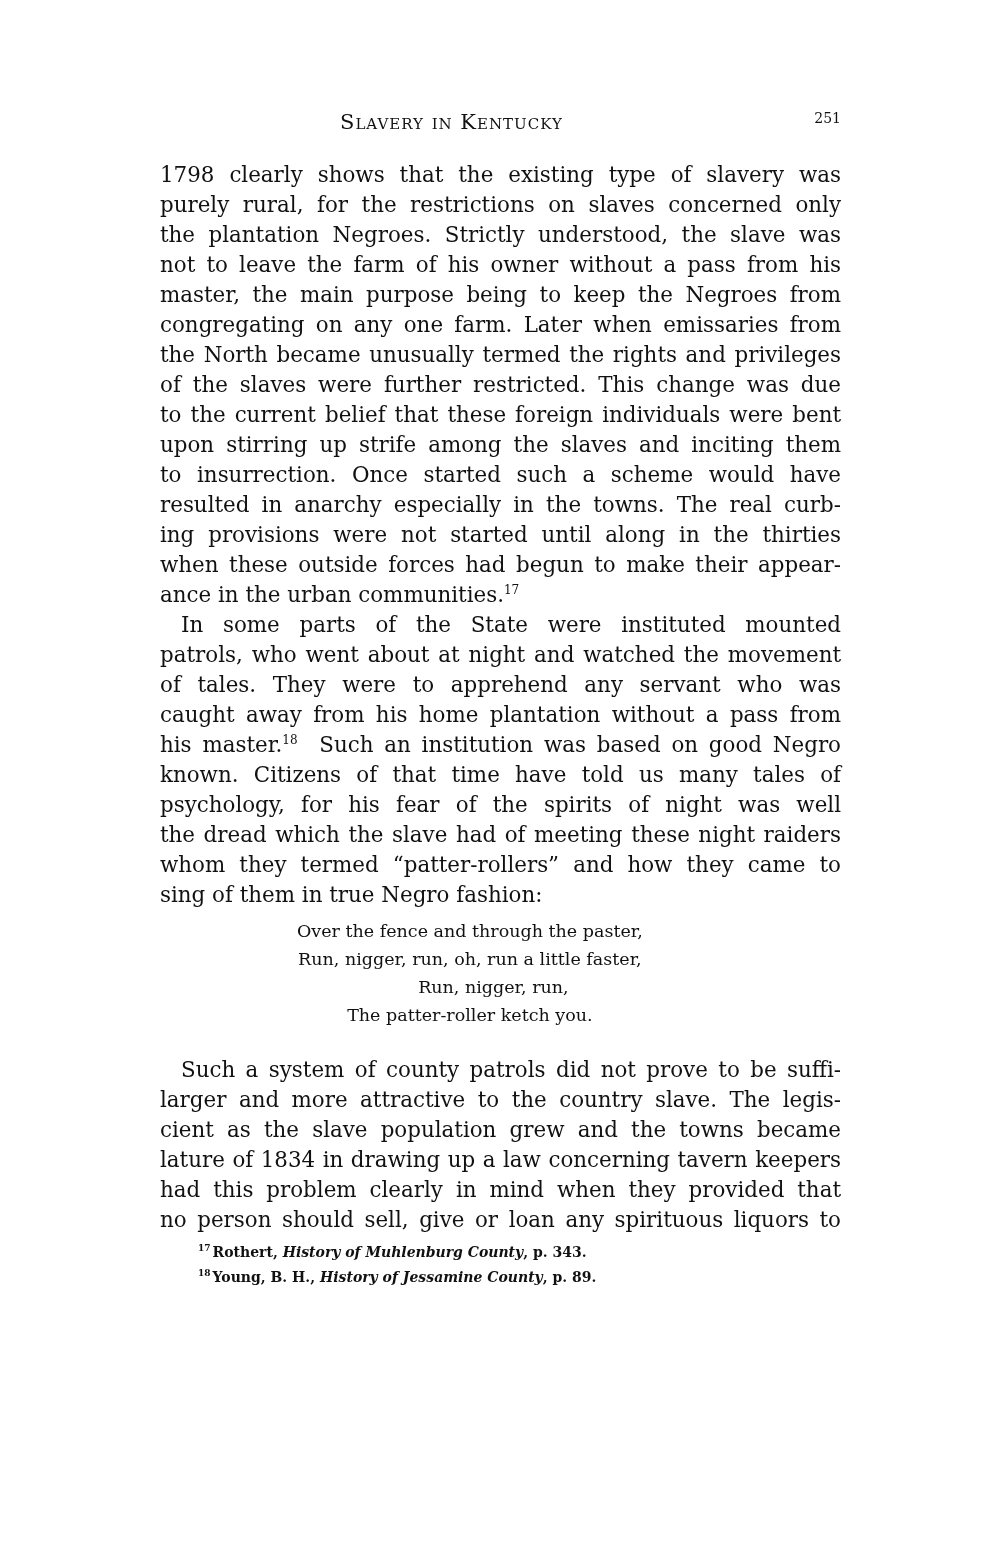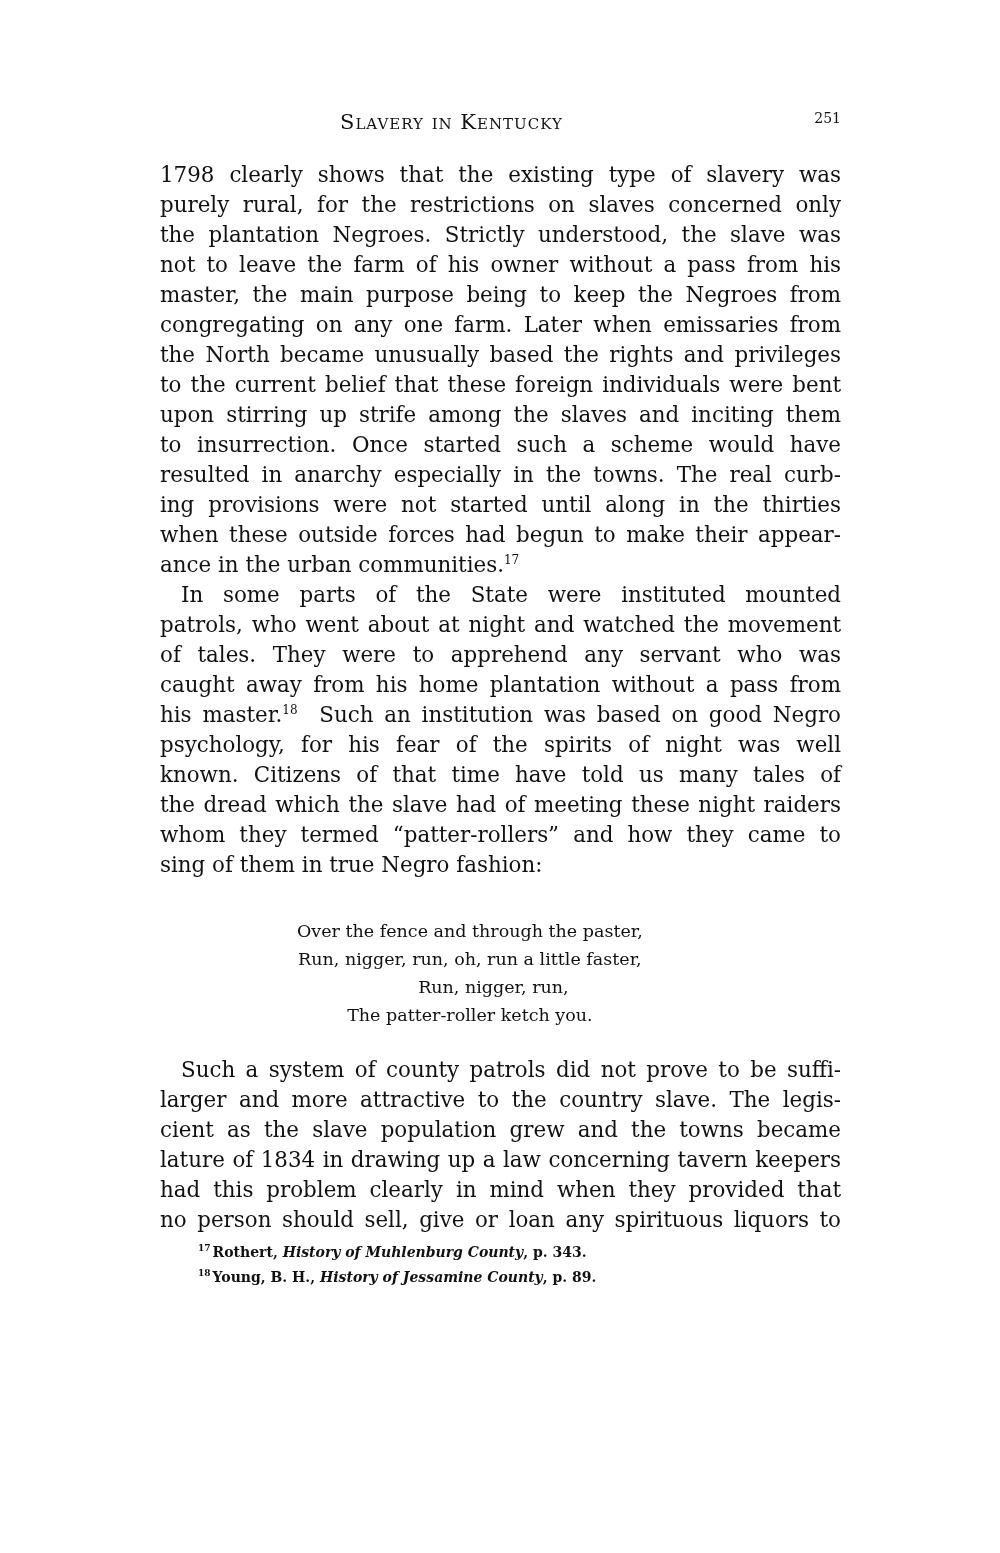--- a/index.html
+++ b/index.html
@@ -33,37 +33,38 @@
   </div>
 
   <div class="body-text">
     <p>
       <span class="line">1798 clearly shows that the existing type of slavery was</span>
       <span class="line">purely rural, for the restrictions on slaves concerned only</span>
       <span class="line">the plantation Negroes.  Strictly understood, the slave was</span>
       <span class="line">not to leave the farm of his owner without a pass from his</span>
       <span class="line">master, the main purpose being to keep the Negroes from</span>
       <span class="line">congregating on any one farm.  Later when emissaries from</span>
-      <span class="line">the North became unusually based the rights and privileges</span>
+      <span class="line">the North became unusually termed the rights and privileges</span>
+      <span class="line">of the slaves were further restricted.  This change was due</span>
       <span class="line">to the current belief that these foreign individuals were bent</span>
       <span class="line">upon stirring up strife among the slaves and inciting them</span>
       <span class="line">to insurrection.  Once started such a scheme would have</span>
       <span class="line">resulted in anarchy especially in the towns.  The real curb-</span>
       <span class="line">ing provisions were not started until along in the thirties</span>
       <span class="line">when these outside forces had begun to make their appear-</span>
       <span class="line last"><span>ance in the urban communities.</span><sup>17</sup></span>
     </p>
     <p>
       <span class="line indent">In some parts of the State were instituted mounted</span>
       <span class="line">patrols, who went about at night and watched the movement</span>
       <span class="line">of tales.  They were to apprehend any servant who was</span>
       <span class="line">caught away from his home plantation without a pass from</span>
       <span class="line"><span>his master.</span><sup>18</sup><span style="white-space:pre">  Such an institution was based on good Negro</span></span>
+      <span class="line">known.  Citizens of that time have told us many tales of</span>
       <span class="line">psychology, for his fear of the spirits of night was well</span>
-      <span class="line">known.  Citizens of that time have told us many tales of</span>
       <span class="line">the dread which the slave had of meeting these night raiders</span>
       <span class="line">whom they termed “patter-rollers” and how they came to</span>
       <span class="line last">sing of them in true Negro fashion:</span>
     </p>
   </div>
 
   <div class="verse">
     <span class="v">Over the fence and through the paster,</span>
     <span class="v">Run, nigger, run, oh, run a little faster,</span>
     <span class="v ind">Run, nigger, run,</span>

